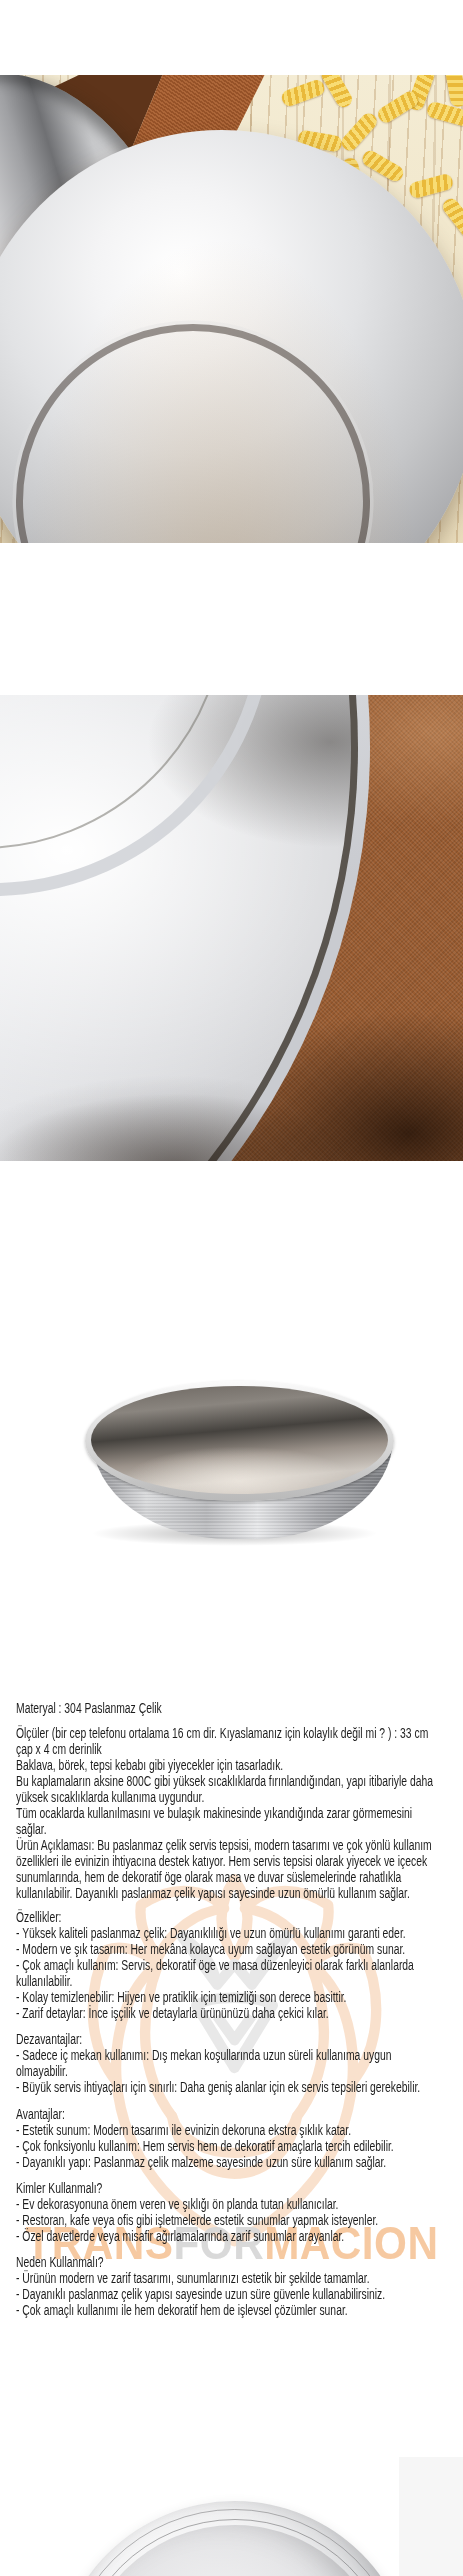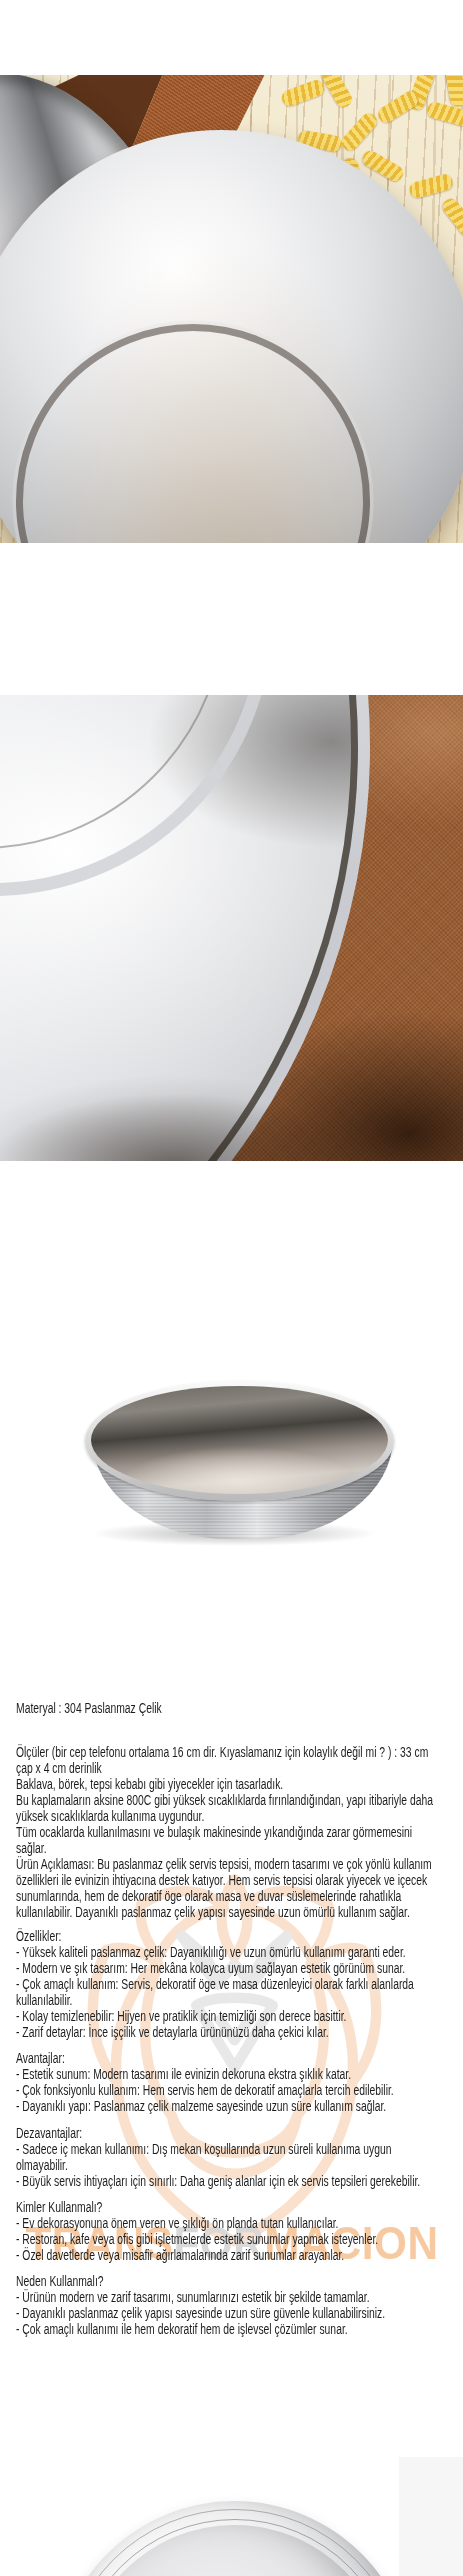--- a/index.html
+++ b/index.html
@@ -90,21 +90,21 @@
   
   .lion{position:absolute;opacity:.5;}
   .wm-word{position:absolute;left:0;right:0;text-align:center;font-size:47px;font-weight:700;
     letter-spacing:0.5px;transform:scaleX(.9);color:#f6c79d;opacity:.95;white-space:nowrap;}
   .wm-word .gray{color:#d8d8d8;}
 
   
   .textcol{position:absolute;left:15.5px;width:443px;color:#1d1d1d;}
   #tr-text{top:1700px;font-size:14px;line-height:16px;}
   .tgroup{margin:0 0 10.3px 0;}
-  #tr-text .tgroup:nth-child(1){margin-bottom:28px;}
+  #tr-text .tgroup:nth-child(1){margin-bottom:9px;}
   #tr-text .tgroup:nth-child(2){margin-bottom:8.2px;}
   #tr-text .tgroup:last-child,#en-text .tgroup:last-child{margin-bottom:12px;}
   .tline{white-space:nowrap;transform:scaleX(.74);transform-origin:0 50%;}
 </style>
 </head>
 <body>
 
 <div id="photo1" class="photo" title="inverted stainless steel tray on wooden table with brown cloth and fusilli pasta">
   <div class="wood-grain"></div>
   <div class="cloth-dark"></div>
@@ -185,30 +185,30 @@
     <div class="tgroup">
       <div class="tline">Özellikler:</div>
       <div class="tline">- Yüksek kaliteli paslanmaz çelik: Dayanıklılığı ve uzun ömürlü kullanımı garanti eder.</div>
       <div class="tline">- Modern ve şık tasarım: Her mekâna kolayca uyum sağlayan estetik görünüm sunar.</div>
       <div class="tline">- Çok amaçlı kullanım: Servis, dekoratif öge ve masa düzenleyici olarak farklı alanlarda</div>
       <div class="tline">kullanılabilir.</div>
       <div class="tline">- Kolay temizlenebilir: Hijyen ve pratiklik için temizliği son derece basittir.</div>
       <div class="tline">- Zarif detaylar: İnce işçilik ve detaylarla ürününüzü daha çekici kılar.</div>
     </div>
     <div class="tgroup">
+      <div class="tline">Dezavantajlar:</div>
+      <div class="tline">- Sadece iç mekan kullanımı: Dış mekan koşullarında uzun süreli kullanıma uygun</div>
+      <div class="tline">olmayabilir.</div>
+      <div class="tline">- Büyük servis ihtiyaçları için sınırlı: Daha geniş alanlar için ek servis tepsileri gerekebilir.</div>
+    </div>
+    <div class="tgroup">
       <div class="tline">Avantajlar:</div>
       <div class="tline">- Estetik sunum: Modern tasarımı ile evinizin dekoruna ekstra şıklık katar.</div>
       <div class="tline">- Çok fonksiyonlu kullanım: Hem servis hem de dekoratif amaçlarla tercih edilebilir.</div>
       <div class="tline">- Dayanıklı yapı: Paslanmaz çelik malzeme sayesinde uzun süre kullanım sağlar.</div>
-    </div>
-    <div class="tgroup">
-      <div class="tline">Dezavantajlar:</div>
-      <div class="tline">- Sadece iç mekan kullanımı: Dış mekan koşullarında uzun süreli kullanıma uygun</div>
-      <div class="tline">olmayabilir.</div>
-      <div class="tline">- Büyük servis ihtiyaçları için sınırlı: Daha geniş alanlar için ek servis tepsileri gerekebilir.</div>
     </div>
     <div class="tgroup">
       <div class="tline">Kimler Kullanmalı?</div>
       <div class="tline">- Ev dekorasyonuna önem veren ve şıklığı ön planda tutan kullanıcılar.</div>
       <div class="tline">- Restoran, kafe veya ofis gibi işletmelerde estetik sunumlar yapmak isteyenler.</div>
       <div class="tline">- Özel davetlerde veya misafir ağırlamalarında zarif sunumlar arayanlar.</div>
     </div>
     <div class="tgroup">
       <div class="tline">Neden Kullanmalı?</div>
       <div class="tline">- Ürünün modern ve zarif tasarımı, sunumlarınızı estetik bir şekilde tamamlar.</div>

